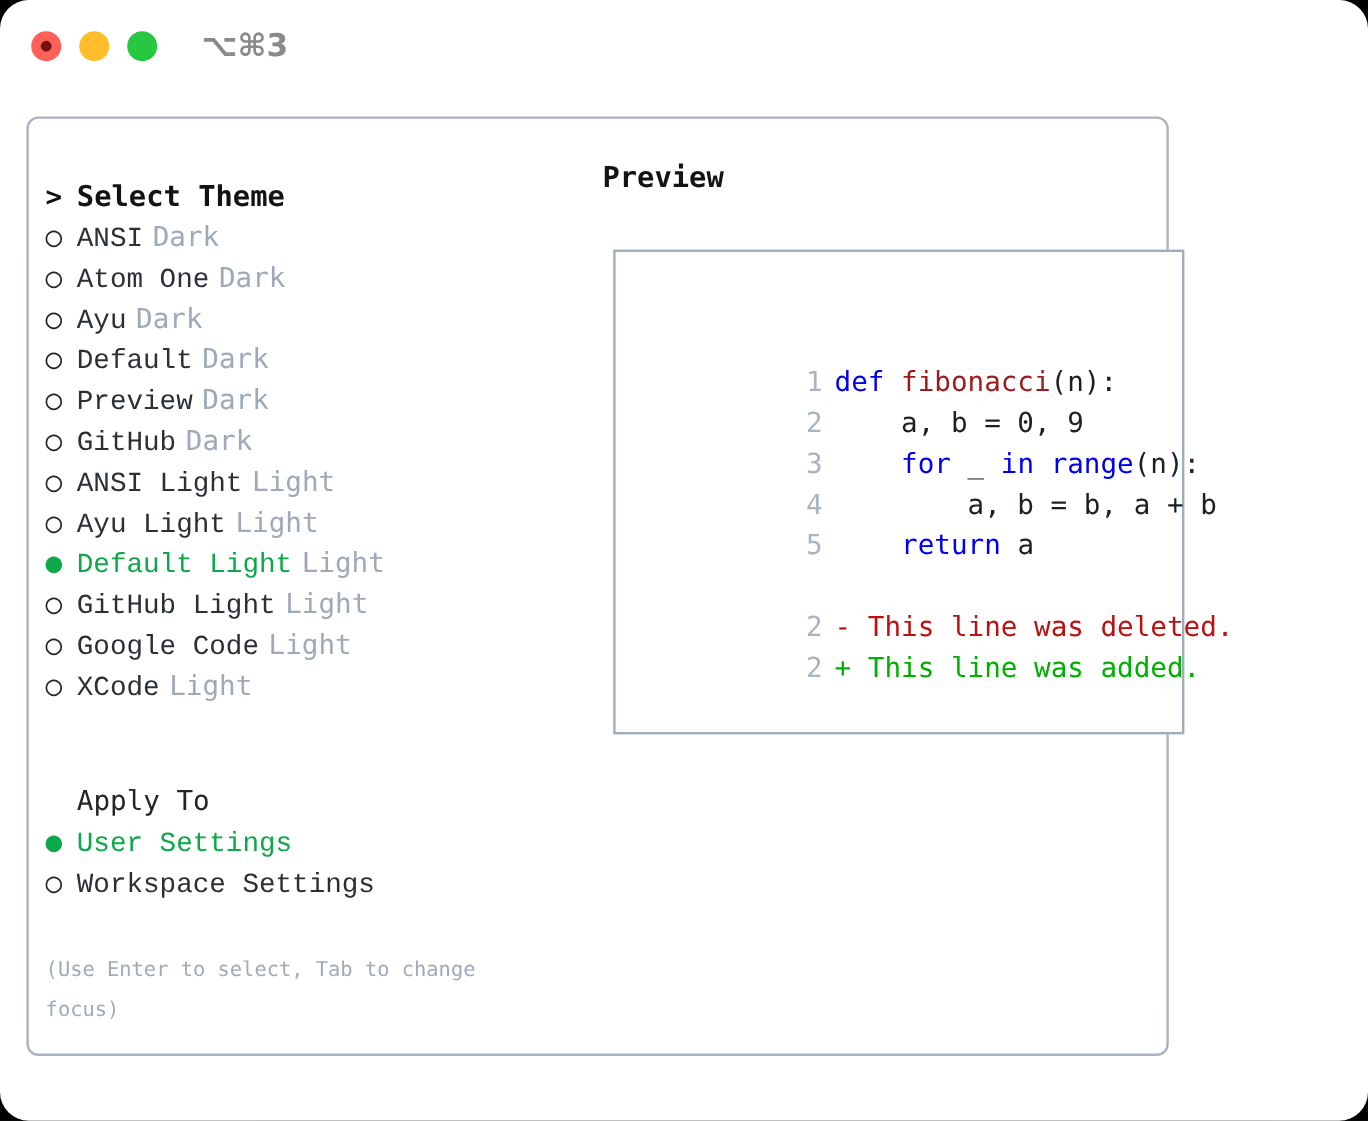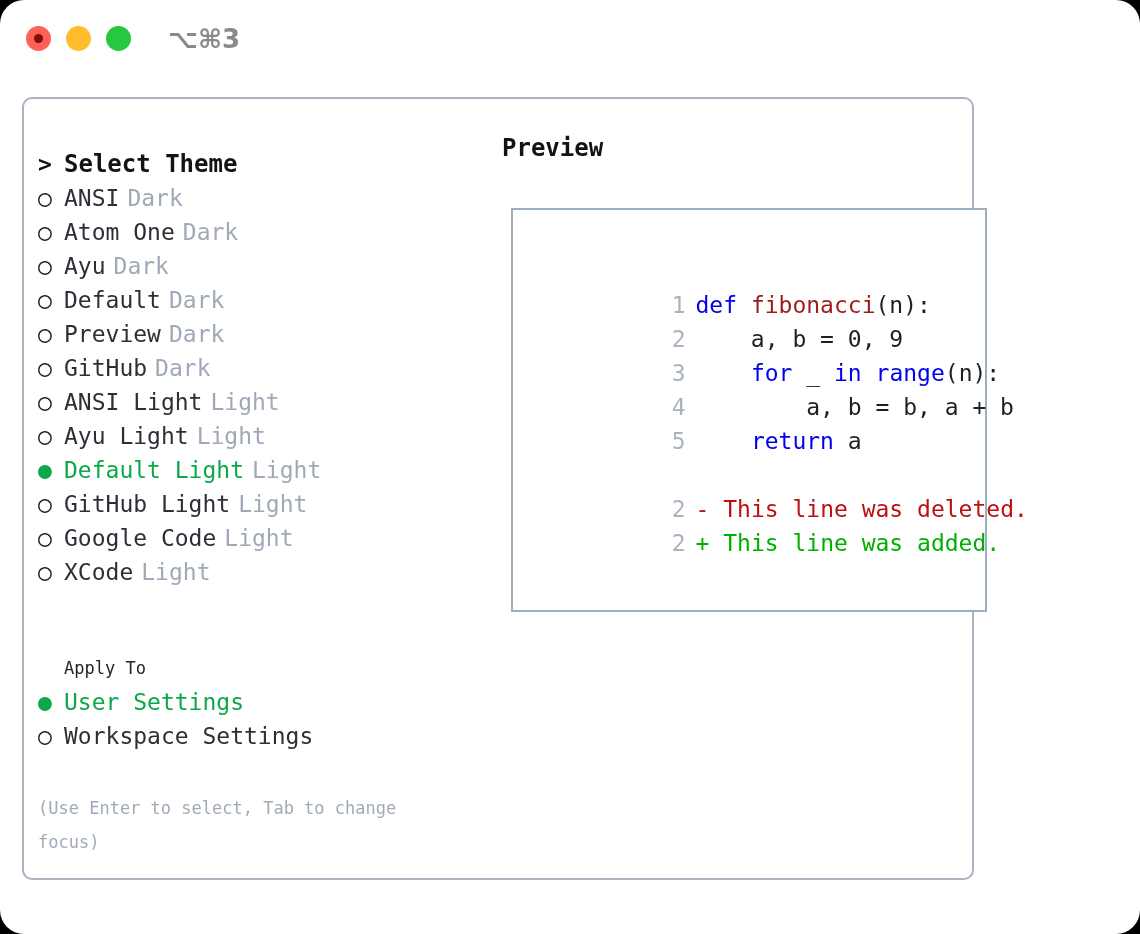--- a/index.html
+++ b/index.html
@@ -101,34 +101,34 @@
     width: 26px;
     font-size: 23px;
   }
   .header-row {
     font-weight: 700;
     color: #111315;
     font-size: 24px;
   }
   .header-row .marker { font-weight: 700; }
 
-  .theme-name { color: #2b2f36; }
+  .theme-name { color: #2b2f36; font-family: Liberation Mono, monospace; }
   .theme-tag  { color: #9fa9b7; margin-left: 8px; }
 
   .row.selected .marker     { color: #0ca84a; }
   .row.selected .theme-name { color: #0ca84a; }
   .row.selected .theme-tag  { color: #9fa9b7; }
 
   .spacer-lg { height: 62px; }
   .spacer-md { height: 34px; }
 
   .section-label {
     height: 34px;
     line-height: 34px;
-    font-size: 17px;
+    font-size: 23px;
     color: #222428;
     padding-left: 26px;
   }
 
   .hint {
     font-size: 17px;
     line-height: 34px;
     color: #a0aab8;
     width: 410px;
     margin-top: 4px;
@@ -148,21 +148,21 @@
     line-height: 34px;
     margin-bottom: 22px;
   }
   .code-box {
     margin-left: 9px;
     width: 476px;
     height: 404px;
     border: 2px solid #9daebe;
     box-sizing: border-box;
     background: #ffffff;
-    padding-top: 44px;
+    padding-top: 58px;
     margin-top: 43px;
   }
   .code-line {
     height: 34px;
     line-height: 34px;
     font-size: 23px;
     white-space: pre;
     color: #1c1f24;
   }
   .ln {

